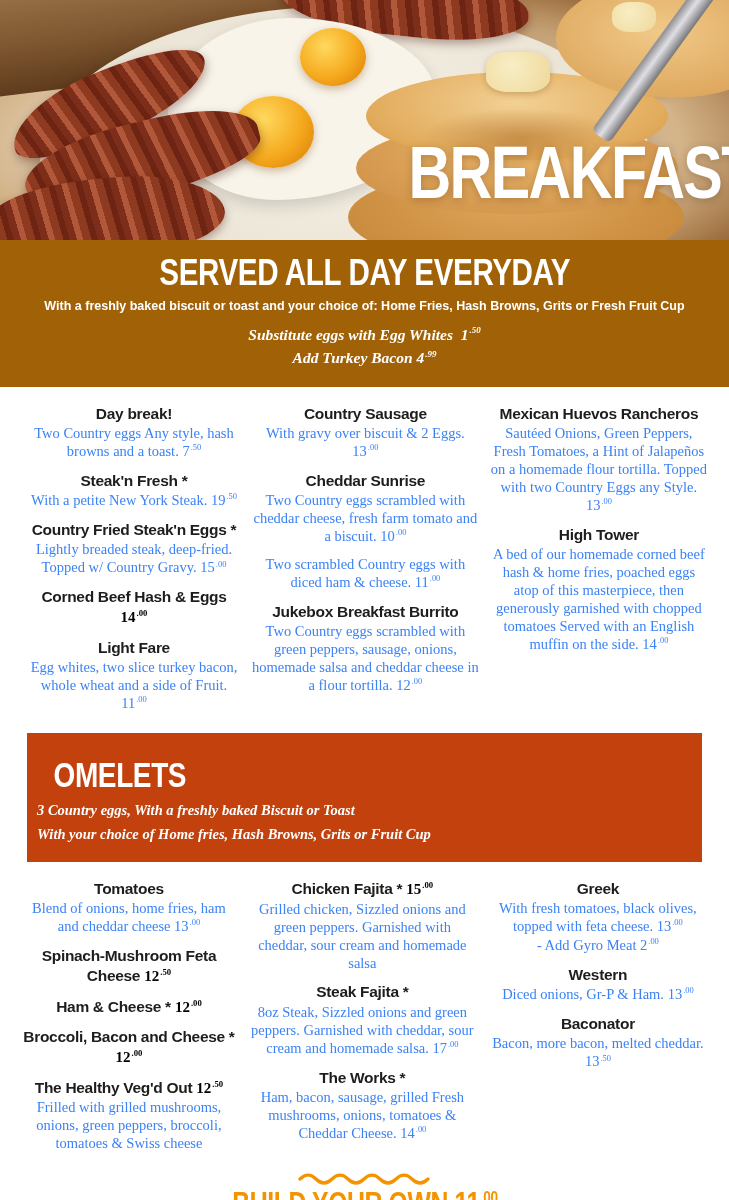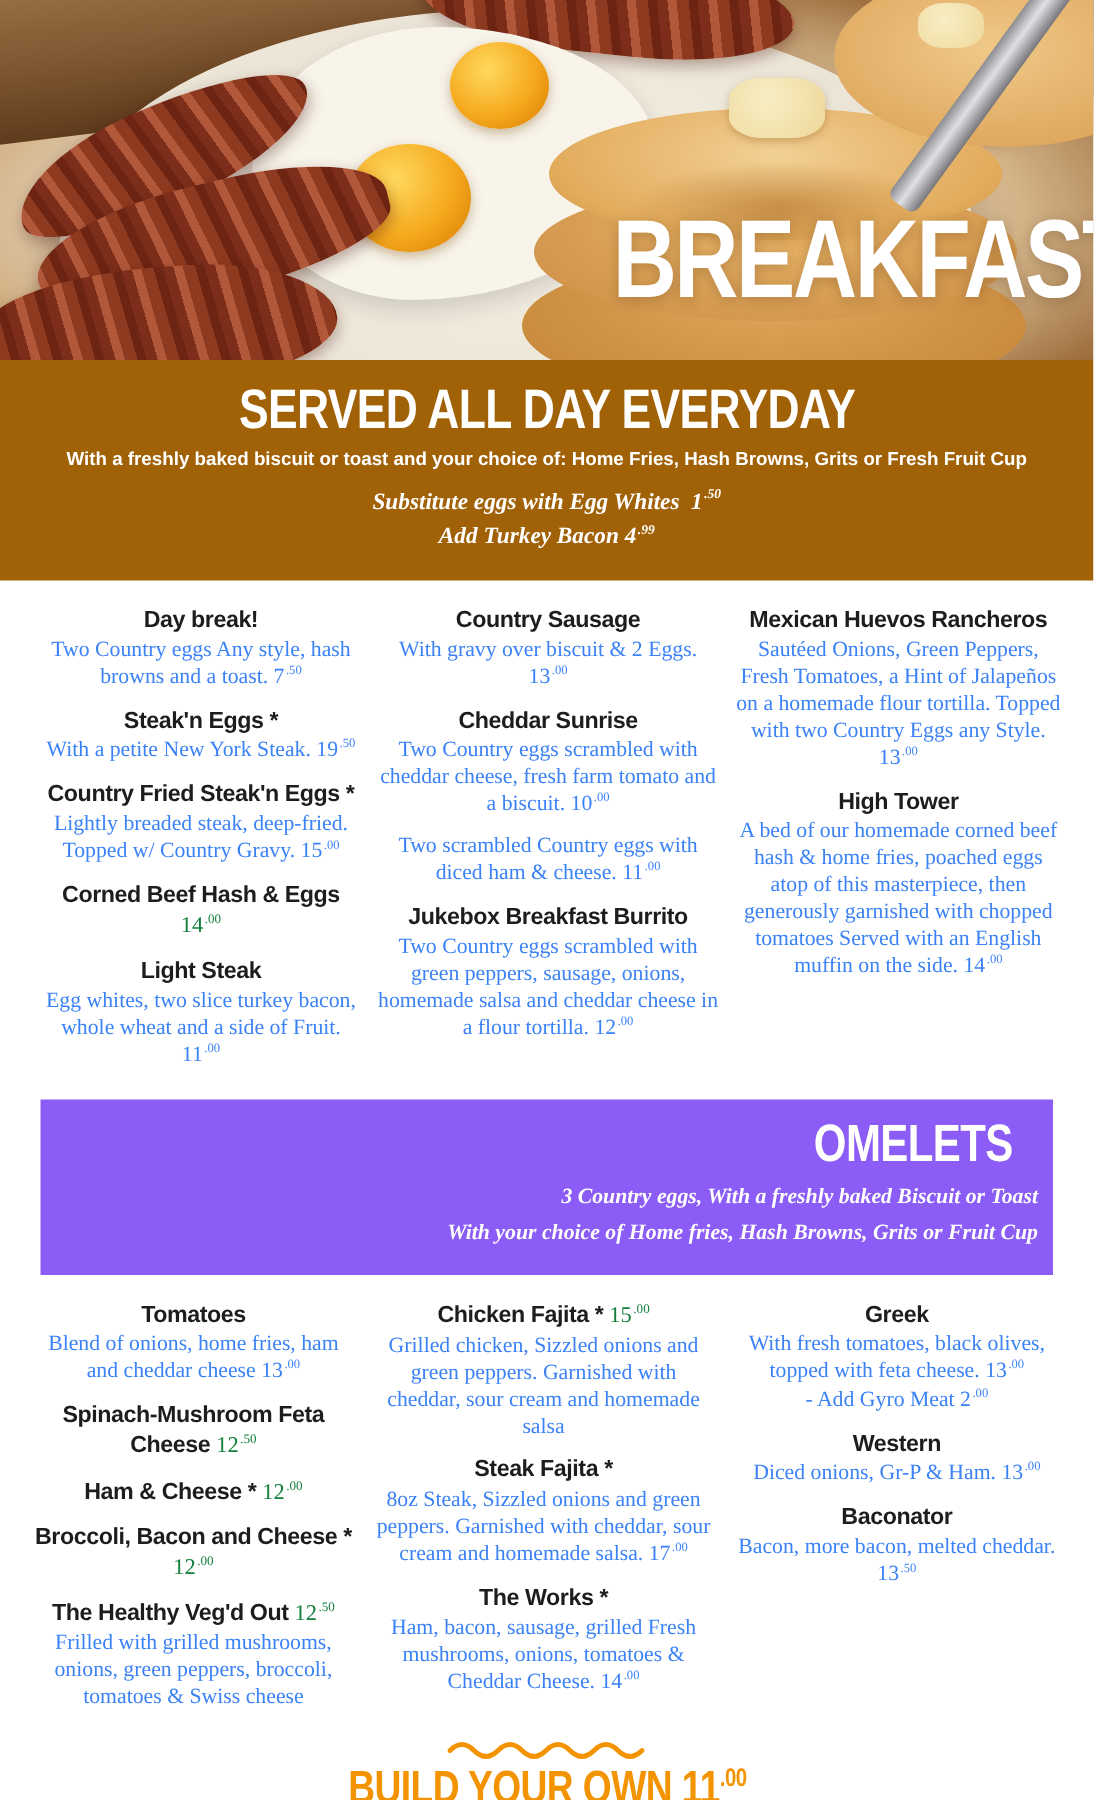--- a/index.html
+++ b/index.html
@@ -57,27 +57,27 @@
   .served-notes { margin-top:10px; font-style:italic; font-weight:700; font-size:15.5px; line-height:1.5; }
   .price sup, sup.sup { font-size:0.58em; vertical-align:super; line-height:0; margin-left:1px; }
 
   
   .menu-section { padding:17px 22px 6px; }
   .menu-grid { display:grid; grid-template-columns:1fr 1.07fr 1.02fr; column-gap:12px; }
   .menu-col { text-align:center; }
   .menu-item { margin-bottom:10px; }
   .item-name { font-family:"Liberation Sans", sans-serif; font-weight:700; font-size:15.5px;
                color:#1d1d1b; letter-spacing:-0.3px; line-height:1.3; }
-  .item-name .price { font-family:"Liberation Serif", serif; font-weight:400; font-size:15px; color:#15803d; letter-spacing:0; }
+  .item-name .price { font-family:"Liberation Serif", serif; font-weight:700; font-size:15px; color:#000000; letter-spacing:0; }
   .item-desc { font-size:14.5px; line-height:1.24; color:#3b82f6; margin-top:1px; }
   #breakfast-section { min-height:262px;padding-left:28px; }
   #omelets-section { min-height:208px; }
 
   
-  .omelets-banner { margin:4px 27px 0; background:#8b5cf6; color:#ffffff; text-align:right; padding:10px 10px 15px; }
+  .omelets-banner { margin:4px 27px 0; background:#c2410c; color:#ffffff; text-align:left; padding:22px 10px 15px; }
   .omelets-title { font-family:"Liberation Sans", sans-serif; font-weight:700; font-size:35px; line-height:1.15; letter-spacing:-0.5px; }
   .omelets-sub { font-style:italic; font-weight:700; font-size:14.5px; line-height:1.65; margin-top:4px; }
 
   
   .byo { text-align:center; margin-top:0; }
   .byo-squiggle { display:block; margin:0 auto 2px; }
   .byo-title { color:#f49300; font-family:"Liberation Sans", sans-serif; font-weight:700;
                font-size:31px; line-height:1.1; letter-spacing:-0.5px; }
   .byo-title sup { font-size:0.55em; vertical-align:super; line-height:0; }
 </style>
@@ -118,32 +118,32 @@
 </div>
 
 <div class="menu-section" id="breakfast-section">
   <div class="menu-grid" id="breakfast-grid">
       <div class="menu-col">
         <div class="menu-item">
           <h3 class="item-name">Day break!</h3>
           <p class="item-desc">Two Country eggs Any style, hash browns and a toast. <span class="price"><span>7</span><sup class="sup">.50</sup></span></p>
         </div>
         <div class="menu-item">
-          <h3 class="item-name">Steak'n Eggs *</h3>
+          <h3 class="item-name">Steak'n Fresh *</h3>
           <p class="item-desc">With a petite New York Steak. <span class="price"><span>19</span><sup class="sup">.50</sup></span></p>
         </div>
         <div class="menu-item">
           <h3 class="item-name">Country Fried Steak'n Eggs *</h3>
           <p class="item-desc">Lightly breaded steak, deep-fried. Topped w/ Country Gravy. <span class="price"><span>15</span><sup class="sup">.00</sup></span></p>
         </div>
         <div class="menu-item">
           <h3 class="item-name">Corned Beef Hash &amp; Eggs <span class="price"><span>14</span><sup class="sup">.00</sup></span></h3>
         </div>
         <div class="menu-item">
-          <h3 class="item-name">Light Steak</h3>
+          <h3 class="item-name">Light Fare</h3>
           <p class="item-desc">Egg whites, two slice turkey bacon, whole wheat and a side of Fruit. <span class="price"><span>11</span><sup class="sup">.00</sup></span></p>
         </div>
       </div>
       <div class="menu-col">
         <div class="menu-item">
           <h3 class="item-name">Country Sausage</h3>
           <p class="item-desc">With gravy over biscuit &amp; 2 Eggs. <span class="price"><span>13</span><sup class="sup">.00</sup></span></p>
         </div>
         <div class="menu-item">
           <h3 class="item-name">Cheddar Sunrise</h3>

